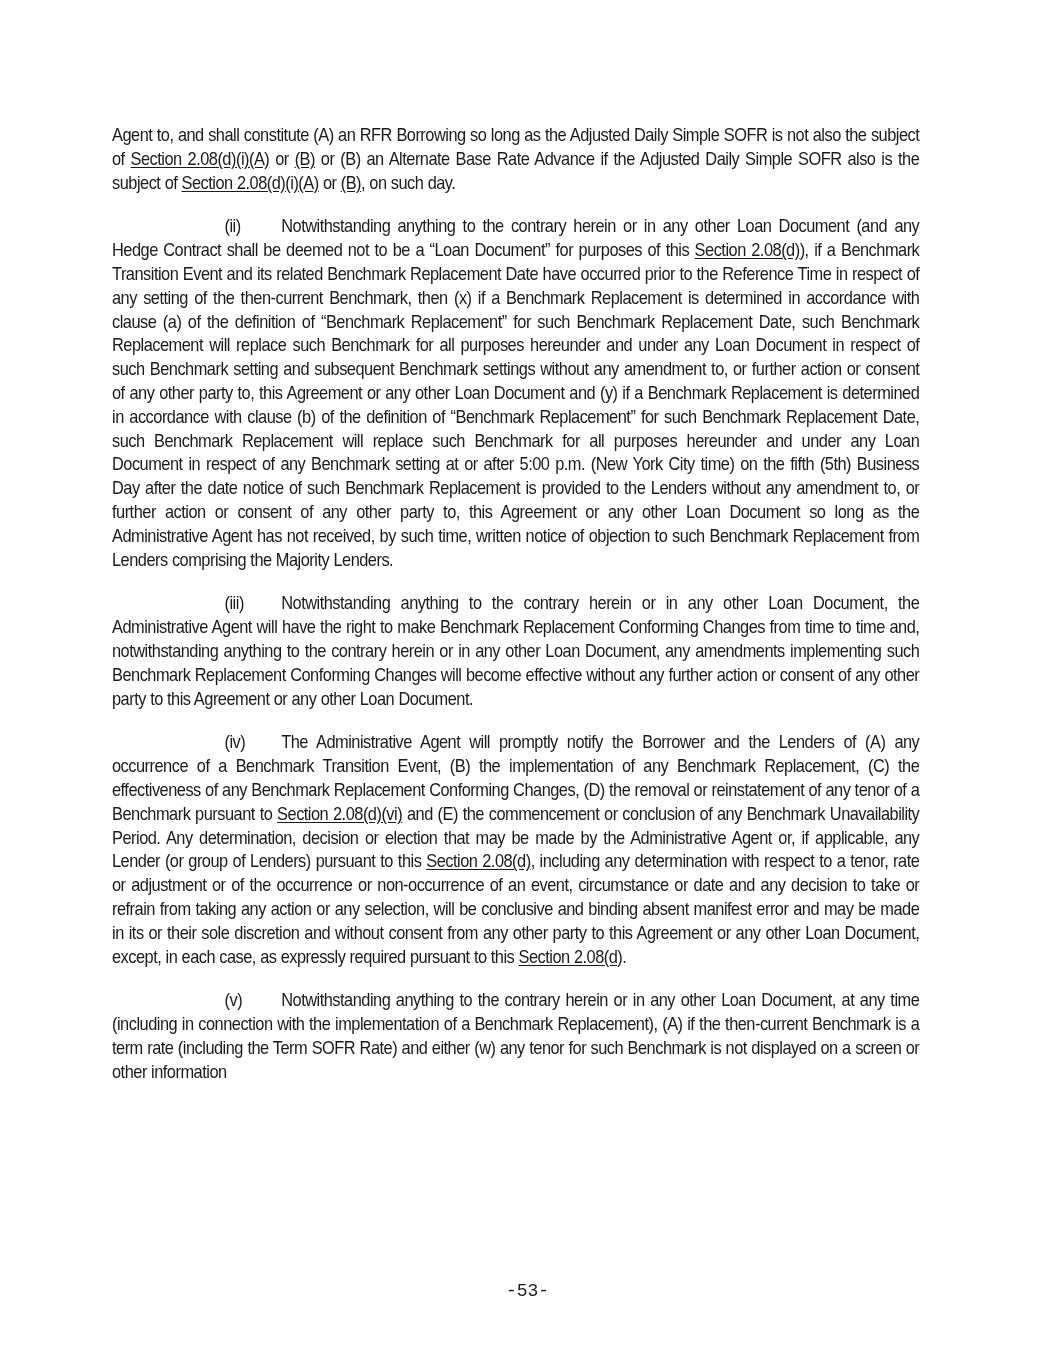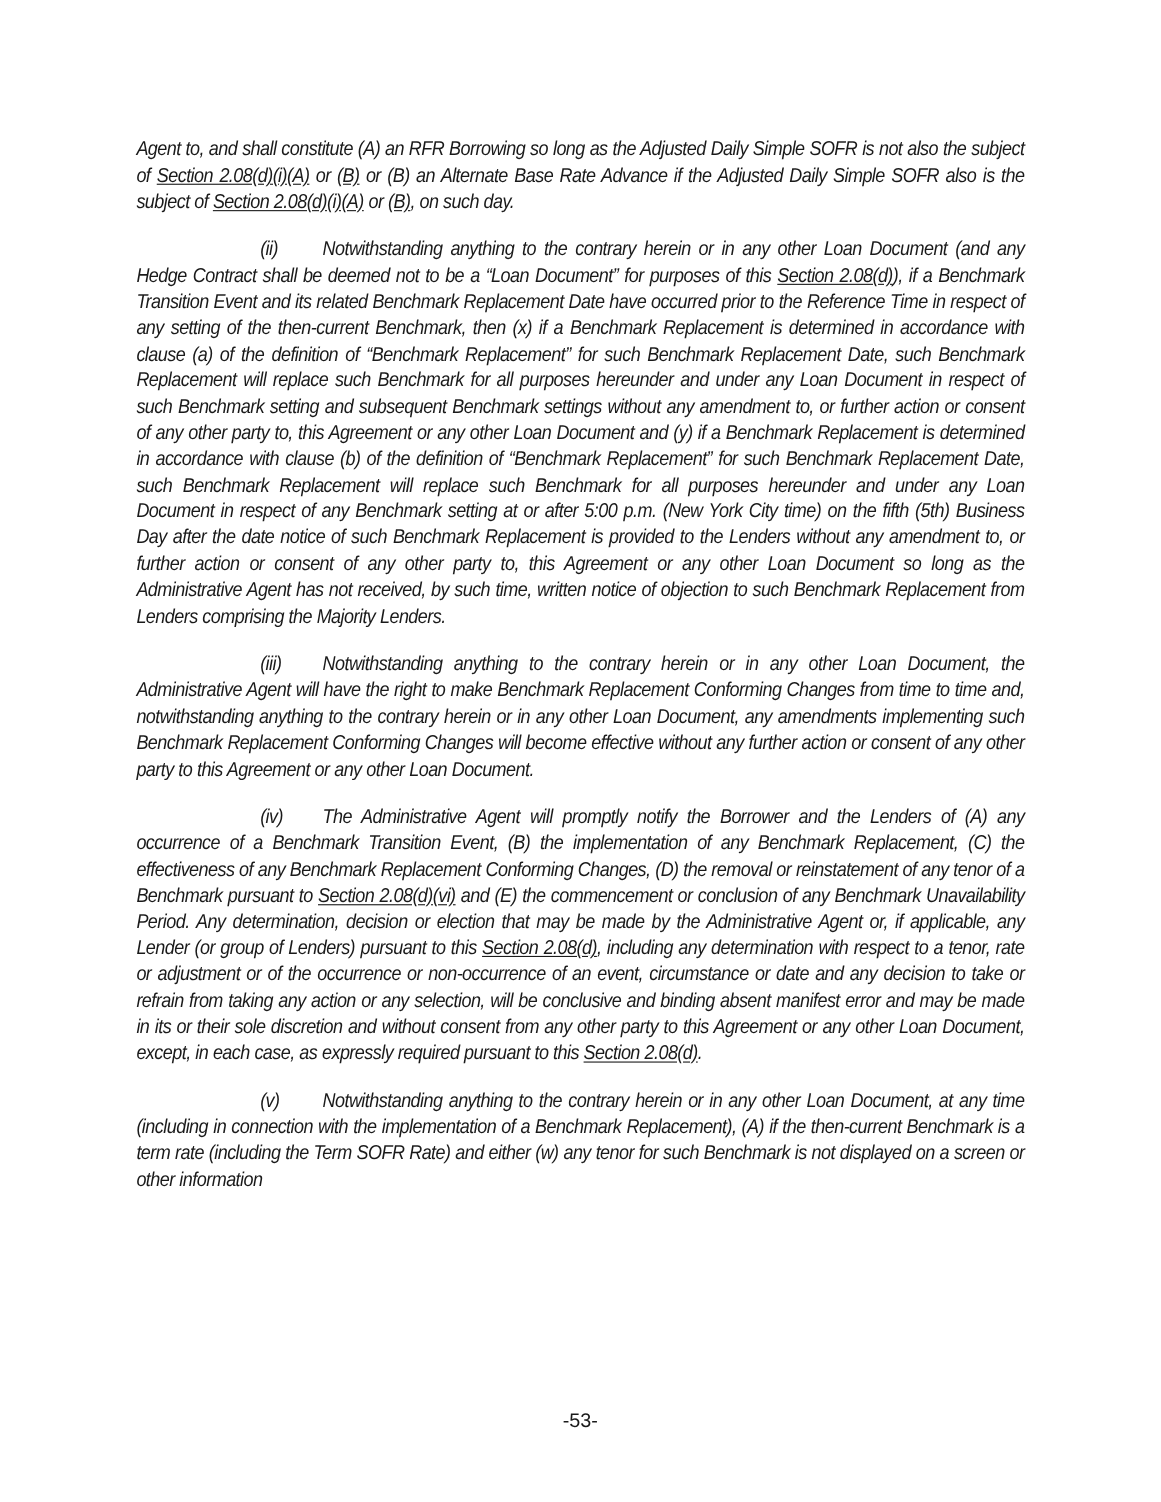--- a/index.html
+++ b/index.html
@@ -1,38 +1,38 @@
 <!DOCTYPE html>
 <html><head>
 <meta charset="utf-8">
 <style>
   html, body { margin: 0; padding: 0; background: #ffffff; }
   body {
     width: 1055px; height: 1365px; position: relative; overflow: hidden;
     font-family: "Liberation Sans Narrow", "Liberation Sans", sans-serif;
     color: #1a1a1a;
   }
-  .page { position: absolute; left: 124px; top: 124px; width: 807px; font-style: italic; }
+  .page { position: absolute; left: 112px; top: 124px; width: 807px; }
   .para {
     font-size: 18.2px;
     line-height: 23.8px;
     text-align: justify;
     letter-spacing: -0.55px;
     word-spacing: 0.2px;
     margin: 0 0 20px 0;
     transform: scaleX(0.9);
     transform-origin: left top;
     width: 897px;
   }
   .para .num { display: inline-block; width: 63px; }
   .para .indent { display: inline-block; width: 125px; }
   .u { text-decoration: underline; text-underline-offset: 2px; }
   .footer {
     position: absolute; left: 0; top: 1281px; width: 1055px; text-align: center;
-    font-size: 18px; font-family: Liberation Sans, sans-serif; color: #1a1a1a;
+    font-size: 18px; font-family: Liberation Mono, monospace; color: #1a1a1a;
   }
 </style>
 </head>
 <body>
 
 <div class="page">
   <p class="para"><span>Agent to, and shall constitute (A) an RFR Borrowing so long as the Adjusted Daily Simple SOFR is not also the subject of </span><span class="u">Section 2.08(d)(i)(A)</span><span> or </span><span class="u">(B)</span><span> or (B) an Alternate Base Rate Advance if the Adjusted Daily Simple SOFR also is the subject of </span><span class="u">Section 2.08(d)(i)(A)</span><span> or </span><span class="u">(B)</span><span>, on such day.</span></p>
   <p class="para"><span class="indent"></span><span class="num">(ii)</span><span>Notwithstanding anything to the contrary herein or in any other Loan Document (and any Hedge Contract shall be deemed not to be a “Loan Document” for purposes of this </span><span class="u">Section 2.08(d)</span><span>), if a Benchmark Transition Event and its related Benchmark Replacement Date have occurred prior to the Reference Time in respect of any setting of the then-current Benchmark, then (x) if a Benchmark Replacement is determined in accordance with clause (a) of the definition of “Benchmark Replacement” for such Benchmark Replacement Date, such Benchmark Replacement will replace such Benchmark for all purposes hereunder and under any Loan Document in respect of such Benchmark setting and subsequent Benchmark settings without any amendment to, or further action or consent of any other party to, this Agreement or any other Loan Document and (y) if a Benchmark Replacement is determined in accordance with clause (b) of the definition of “Benchmark Replacement” for such Benchmark Replacement Date, such Benchmark Replacement will replace such Benchmark for all purposes hereunder and under any Loan Document in respect of any Benchmark setting at or after 5:00 p.m. (New York City time) on the fifth (5th) Business Day after the date notice of such Benchmark Replacement is provided to the Lenders without any amendment to, or further action or consent of any other party to, this Agreement or any other Loan Document so long as the Administrative Agent has not received, by such time, written notice of objection to such Benchmark Replacement from Lenders comprising the Majority Lenders.</span></p>
   <p class="para"><span class="indent"></span><span class="num">(iii)</span><span>Notwithstanding anything to the contrary herein or in any other Loan Document, the Administrative Agent will have the right to make Benchmark Replacement Conforming Changes from time to time and, notwithstanding anything to the contrary herein or in any other Loan Document, any amendments implementing such Benchmark Replacement Conforming Changes will become effective without any further action or consent of any other party to this Agreement or any other Loan Document.</span></p>
   <p class="para"><span class="indent"></span><span class="num">(iv)</span><span>The Administrative Agent will promptly notify the Borrower and the Lenders of (A) any occurrence of a Benchmark Transition Event, (B) the implementation of any Benchmark Replacement, (C) the effectiveness of any Benchmark Replacement Conforming Changes, (D) the removal or reinstatement of any tenor of a Benchmark pursuant to </span><span class="u">Section 2.08(d)(vi)</span><span> and (E) the commencement or conclusion of any Benchmark Unavailability Period. Any determination, decision or election that may be made by the Administrative Agent or, if applicable, any Lender (or group of Lenders) pursuant to this </span><span class="u">Section 2.08(d)</span><span>, including any determination with respect to a tenor, rate or adjustment or of the occurrence or non-occurrence of an event, circumstance or date and any decision to take or refrain from taking any action or any selection, will be conclusive and binding absent manifest error and may be made in its or their sole discretion and without consent from any other party to this Agreement or any other Loan Document, except, in each case, as expressly required pursuant to this </span><span class="u">Section 2.08(d)</span><span>.</span></p>

